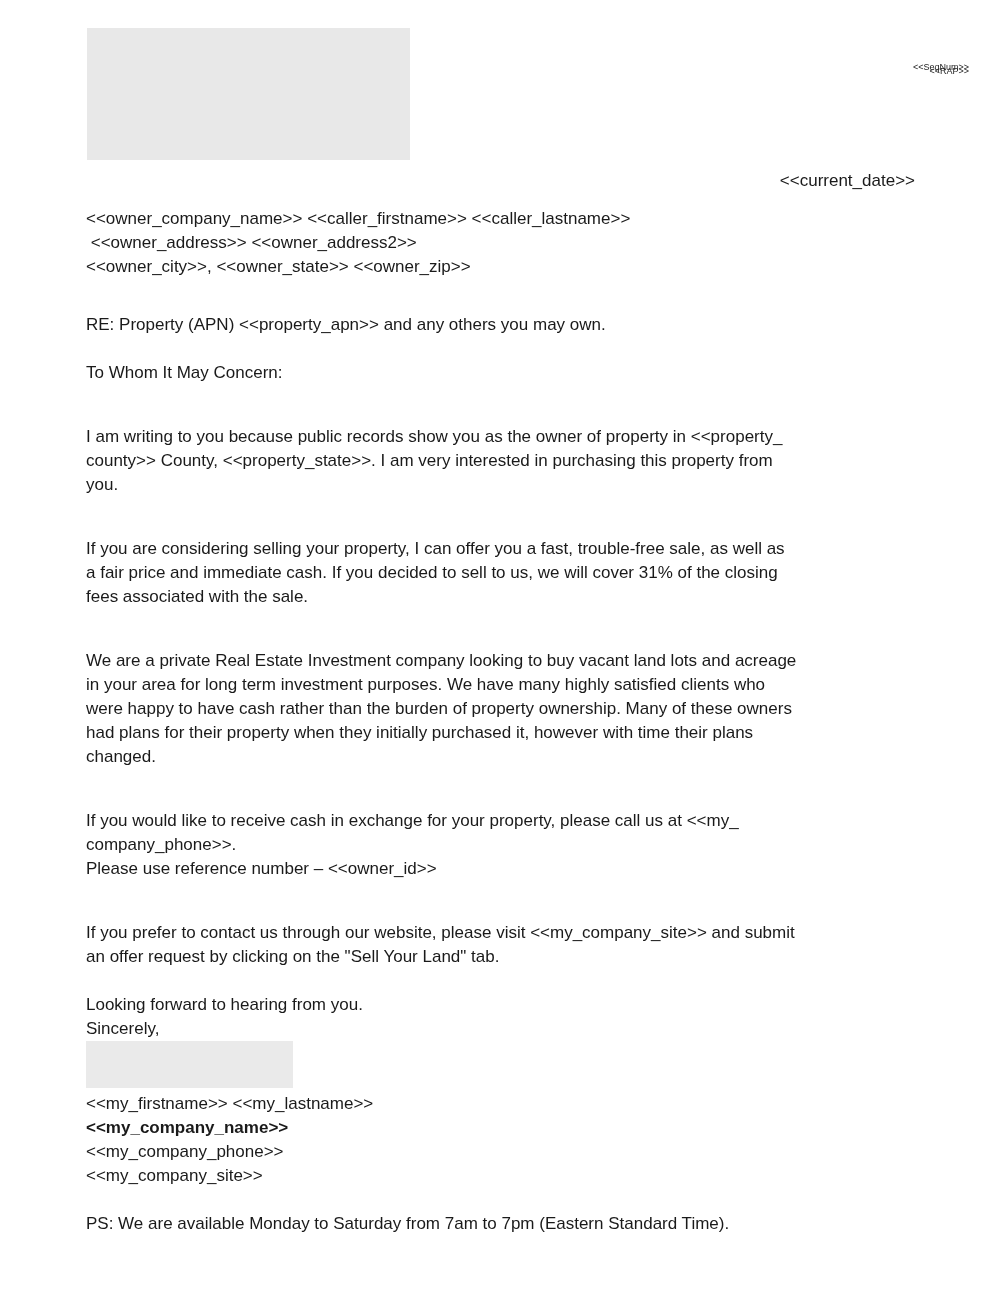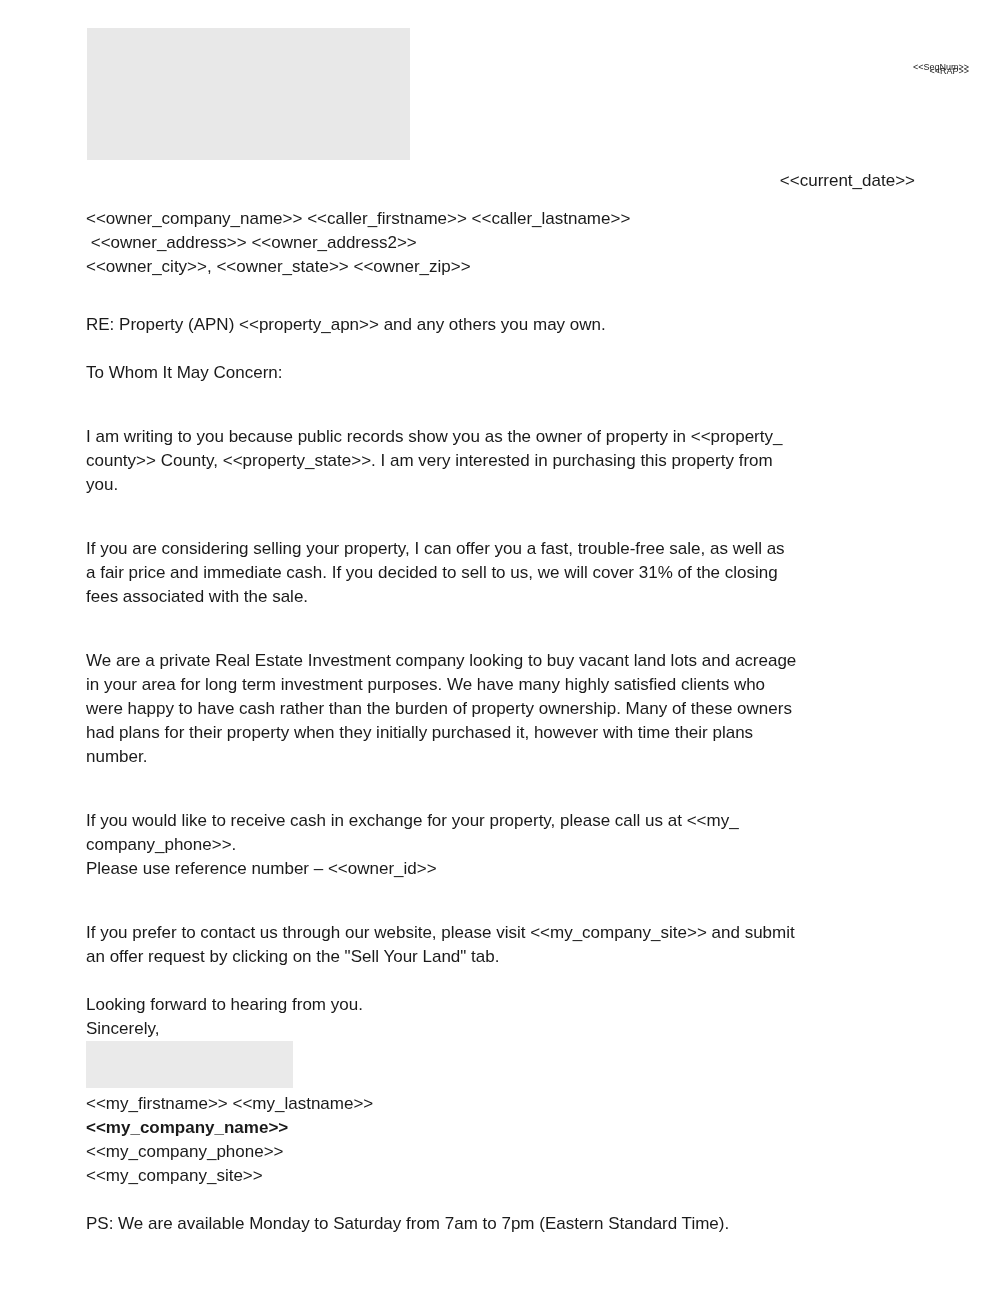--- a/index.html
+++ b/index.html
@@ -95,21 +95,21 @@
     <div class="para lines">
         <div>If you are considering selling your property, I can offer you a fast, trouble-free sale, as well as</div>
         <div>a fair price and immediate cash. If you decided to sell to us, we will cover 31% of the closing</div>
         <div>fees associated with the sale.</div>
       </div>
     <div class="para lines">
         <div>We are a private Real Estate Investment company looking to buy vacant land lots and acreage</div>
         <div>in your area for long term investment purposes. We have many highly satisfied clients who</div>
         <div>were happy to have cash rather than the burden of property ownership. Many of these owners</div>
         <div>had plans for their property when they initially purchased it, however with time their plans</div>
-        <div>number.</div>
+        <div>changed.</div>
       </div>
     <div class="para lines">
         <div>If you would like to receive cash in exchange for your property, please call us at &lt;&lt;my_</div>
         <div>company_phone&gt;&gt;.</div>
         <div>Please use reference number – &lt;&lt;owner_id&gt;&gt;</div>
       </div>
     <div class="para lines">
         <div>If you prefer to contact us through our website, please visit &lt;&lt;my_company_site&gt;&gt; and submit</div>
         <div>an offer request by clicking on the "Sell Your Land" tab.</div>
       </div>

